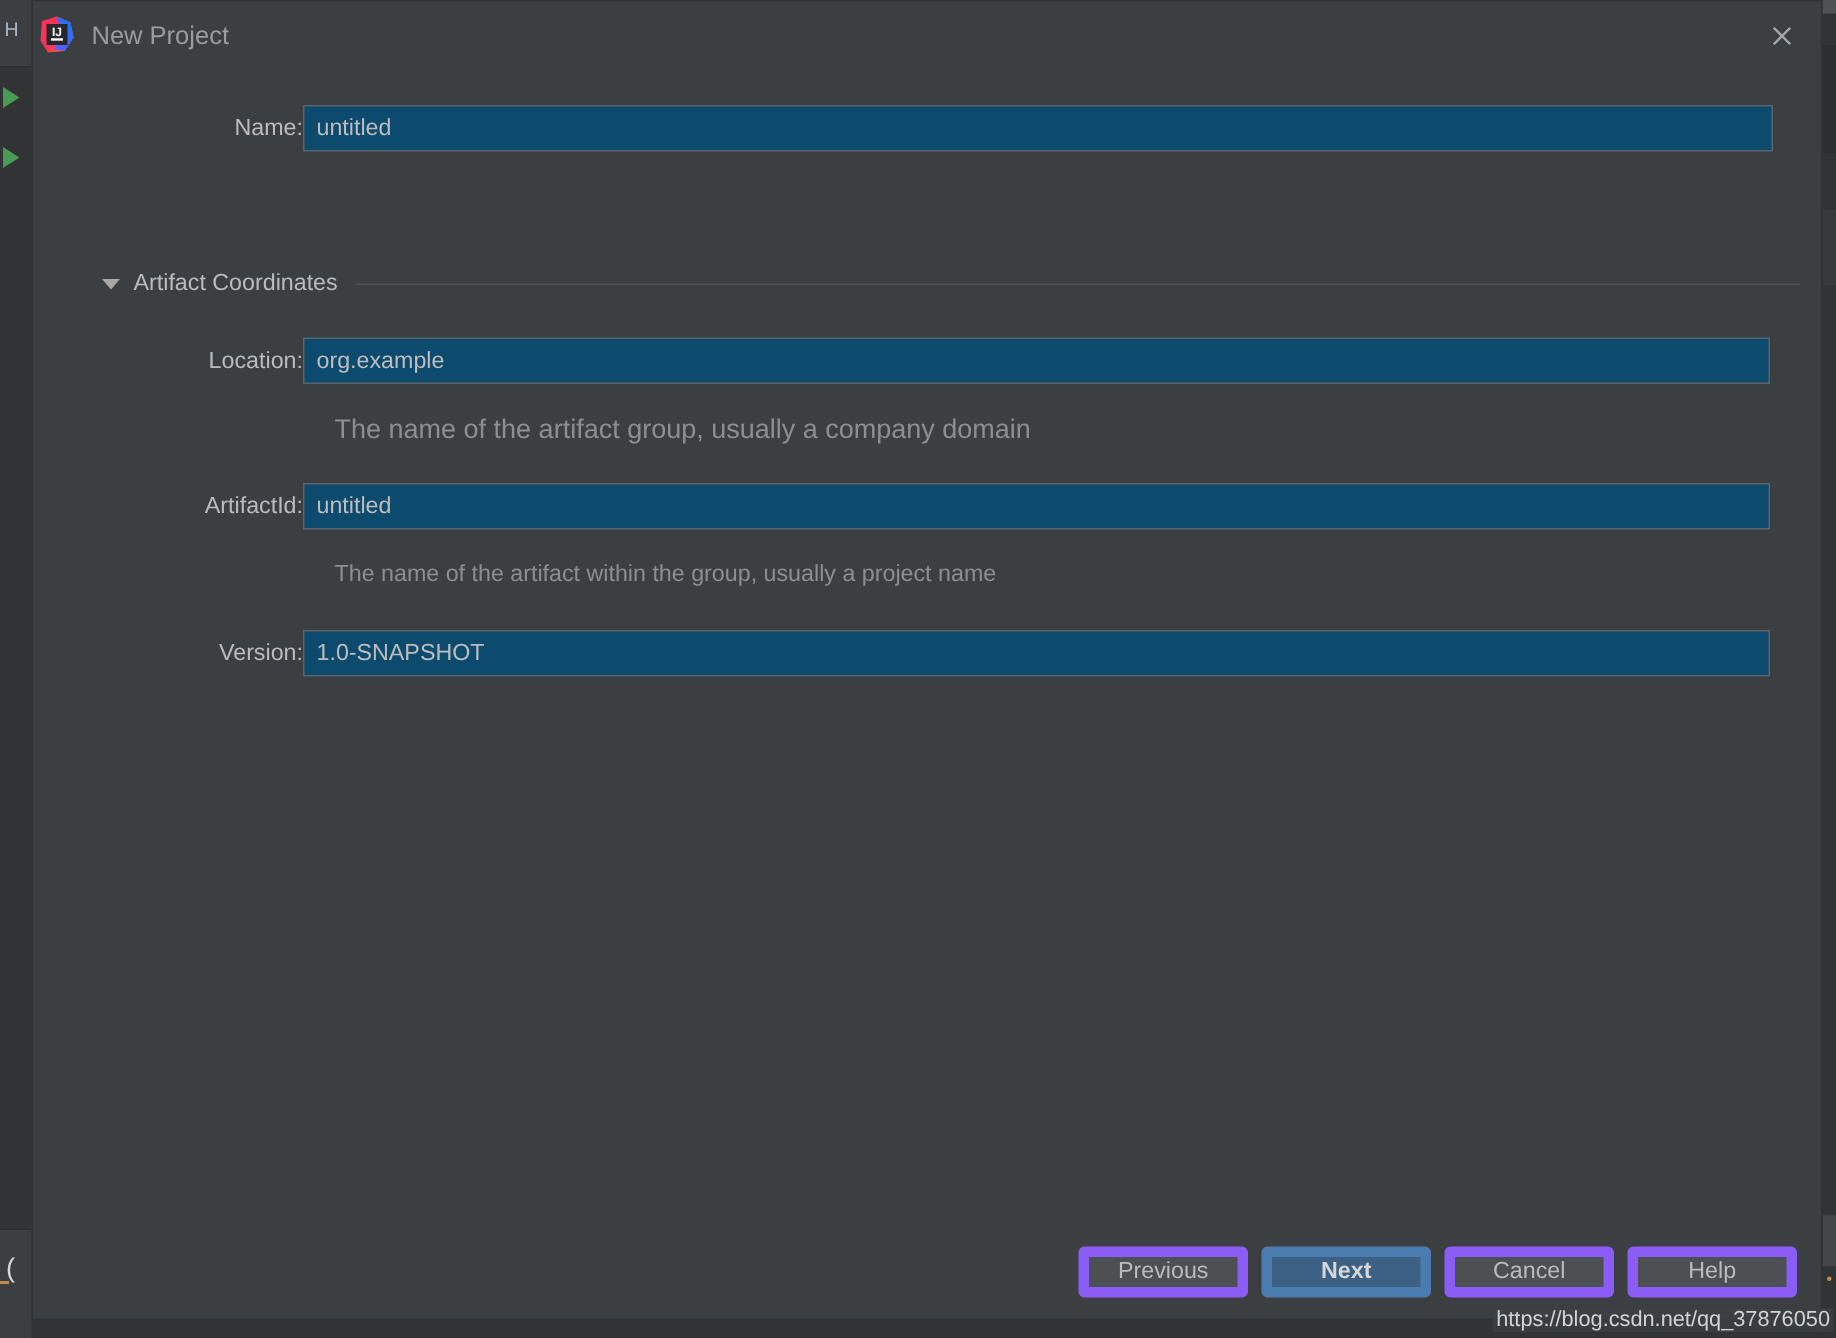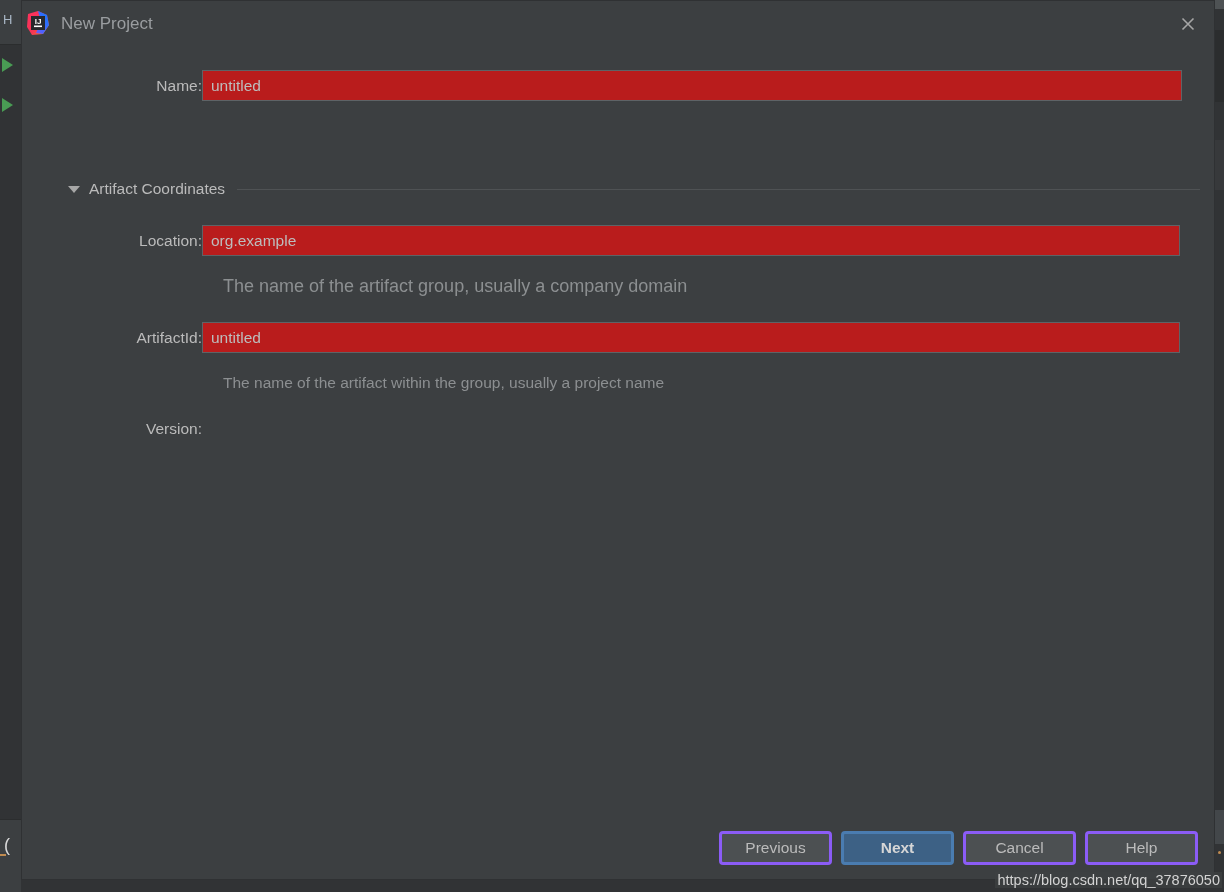--- a/index.html
+++ b/index.html
@@ -160,21 +160,21 @@
   }
   .field-label {
     font-size: 15.5px;
     color: #bbbbbb;
     white-space: nowrap;
     text-align: right;
   }
   .text-input {
     box-sizing: border-box;
     height: 31px;
-    background: #b91c1c;
+    background: #0c4a6e;
     border: 1px solid #5e6366;
     color: #bdbdbd;
     font-size: 15.5px;
     font-family: "Liberation Sans", sans-serif;
     padding: 0 8px;
     display: flex;
     align-items: center;
     outline: none;
     white-space: nowrap;
     overflow: hidden;
@@ -279,21 +279,21 @@
     bottom: 14px;
     display: flex;
     gap: 9px;
   }
   .dlg-button {
     box-sizing: border-box;
     min-width: 113px;
     height: 34px;
     padding: 0 16px;
     background: #4c5052;
-    border: 3px solid #8b5cf6;
+    border: 7px solid #8b5cf6;
     border-radius: 4px;
     color: #bbbbbb;
     font-size: 15.5px;
     font-family: "Liberation Sans", sans-serif;
     display: flex;
     align-items: center;
     justify-content: center;
     cursor: pointer;
     white-space: nowrap;
   }
@@ -392,20 +392,21 @@
     <div id="groupid-hint">The name of the artifact group, usually a company domain</div>
 
     <div class="row" id="row-artifactid">
       <span class="field-label">ArtifactId:</span>
       <div class="text-input" id="artifactid-input" title="untitled">untitled</div>
     </div>
     <div id="artifactid-hint">The name of the artifact within the group, usually a project name</div>
 
     <div class="row" id="row-version">
       <span class="field-label">Version:</span>
+      <div class="text-input" id="version-input" title="1.0-SNAPSHOT">1.0-SNAPSHOT</div>
     </div>
 
     <div id="button-bar">
       <div class="dlg-button">Previous</div>
       <div class="dlg-button primary">Next</div>
       <div class="dlg-button">Cancel</div>
       <div class="dlg-button">Help</div>
     </div>
 
   </div>

